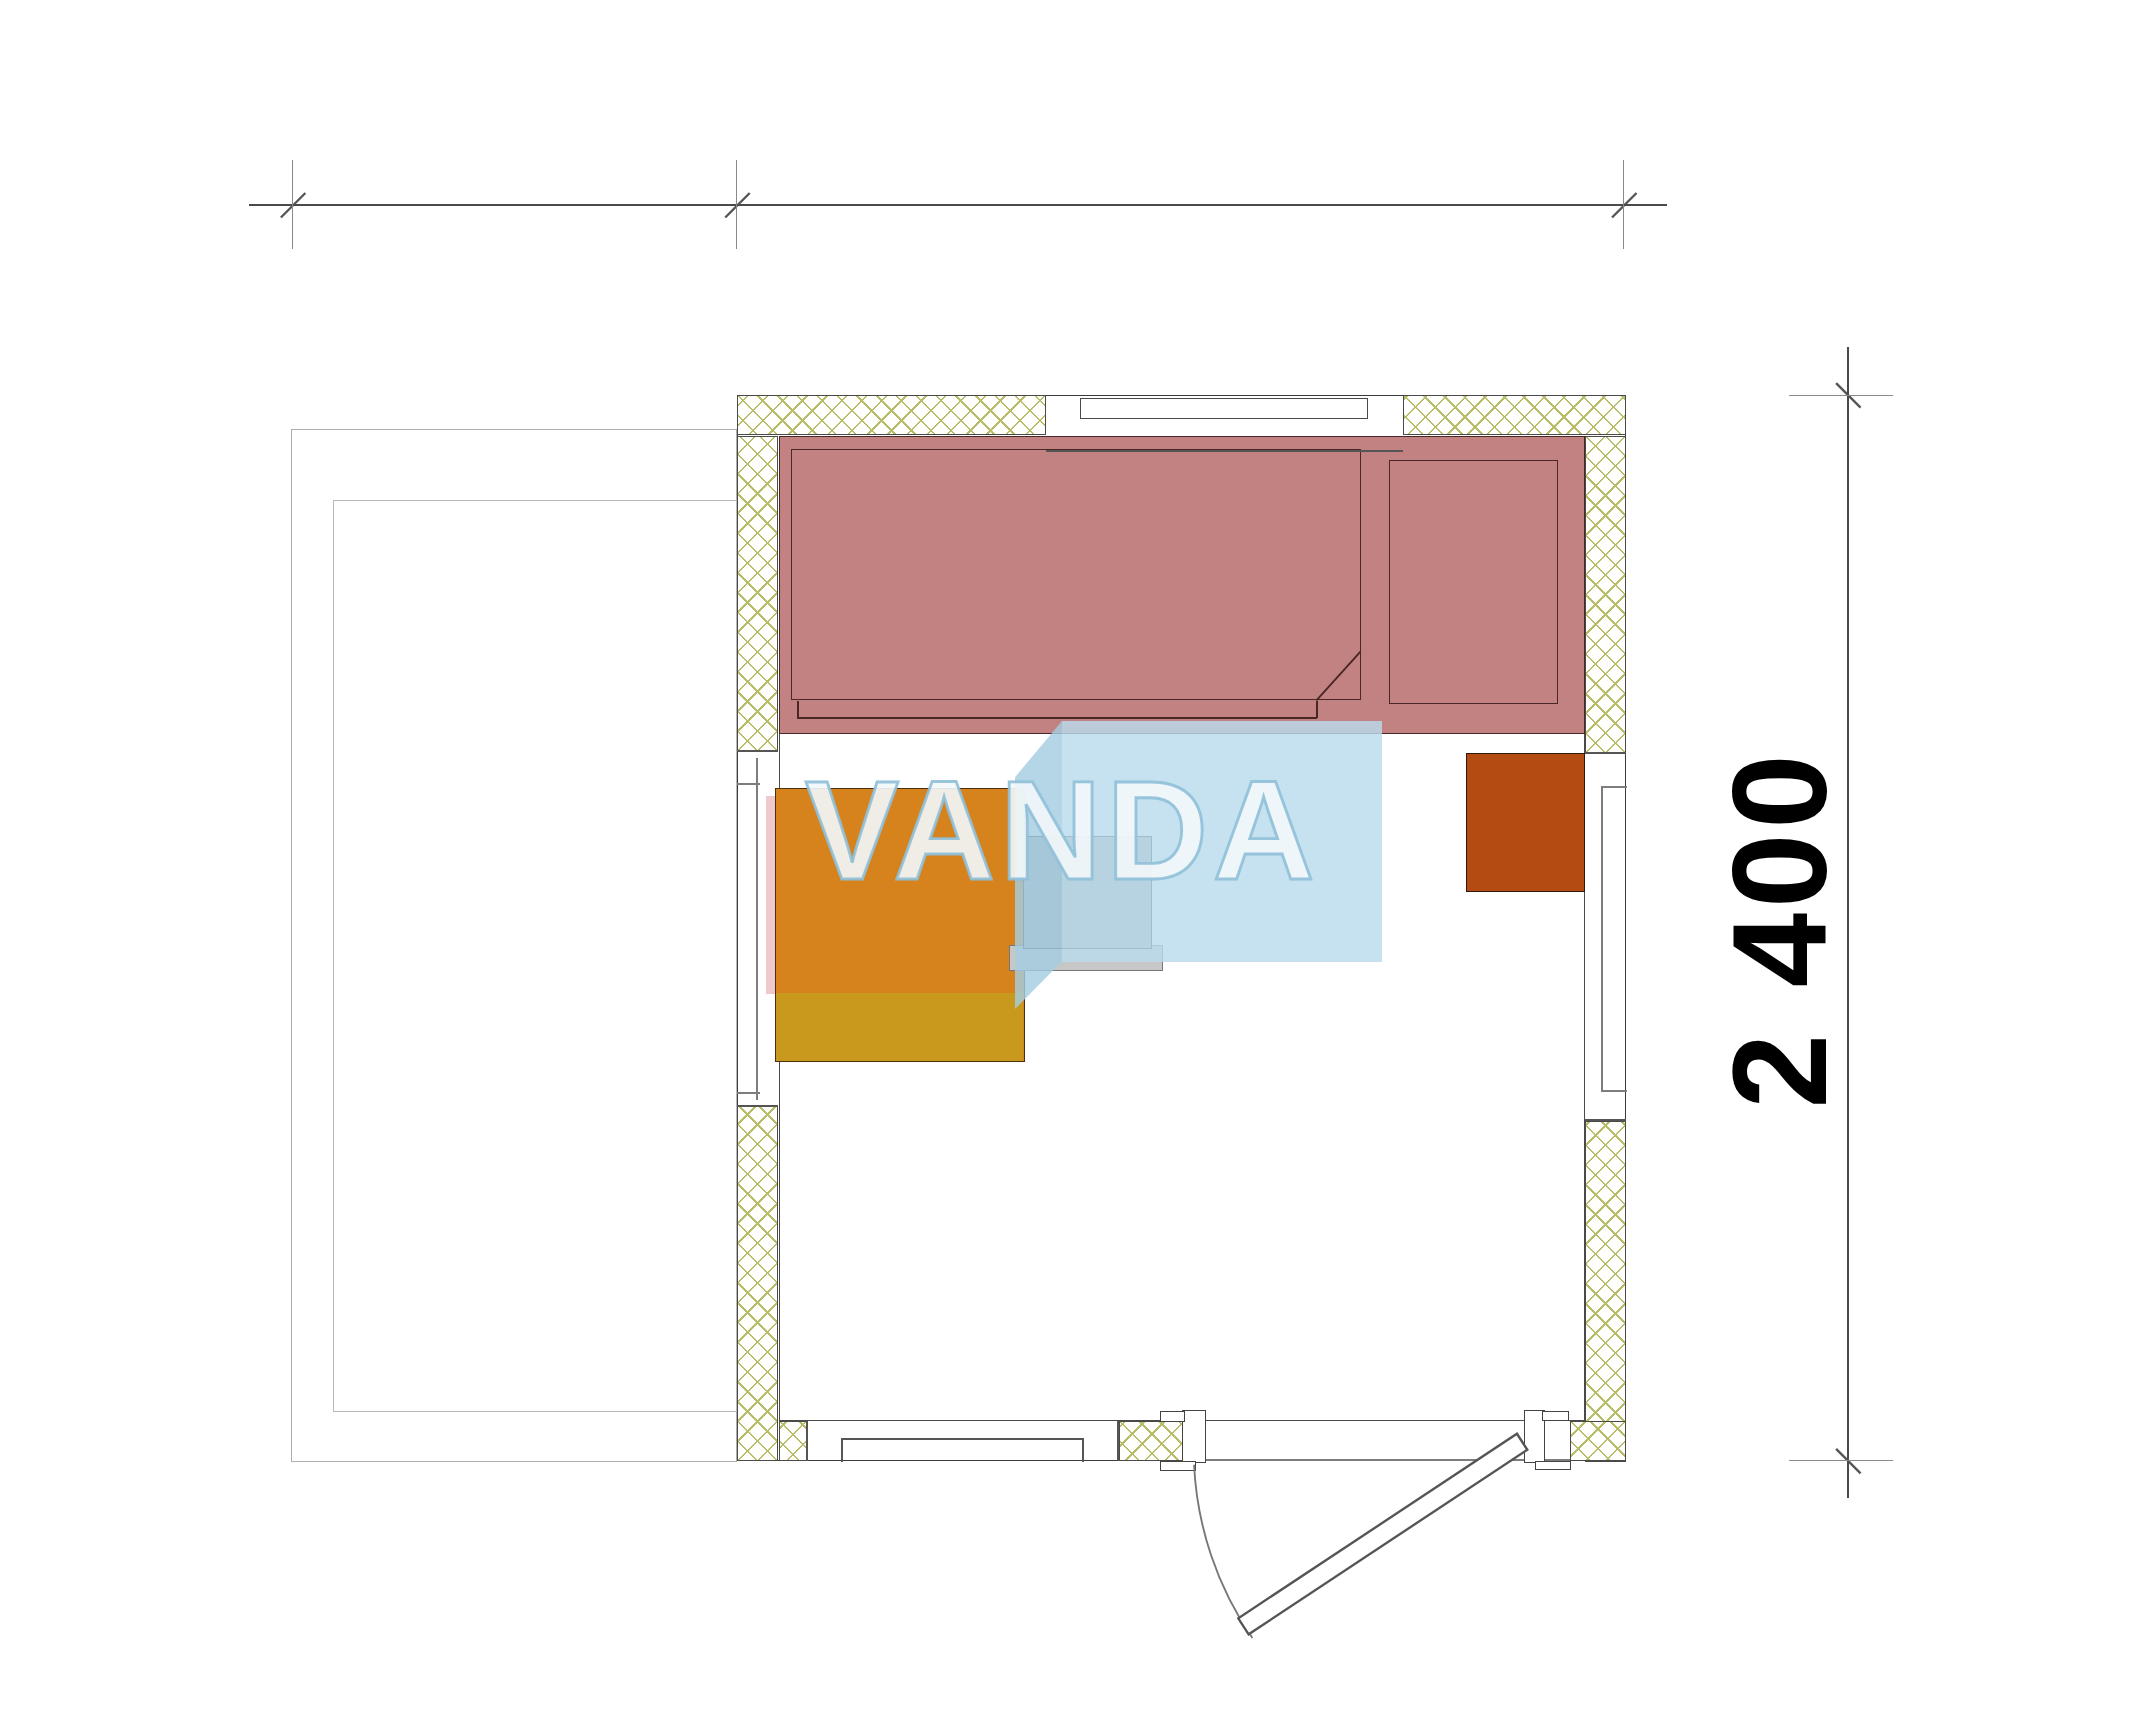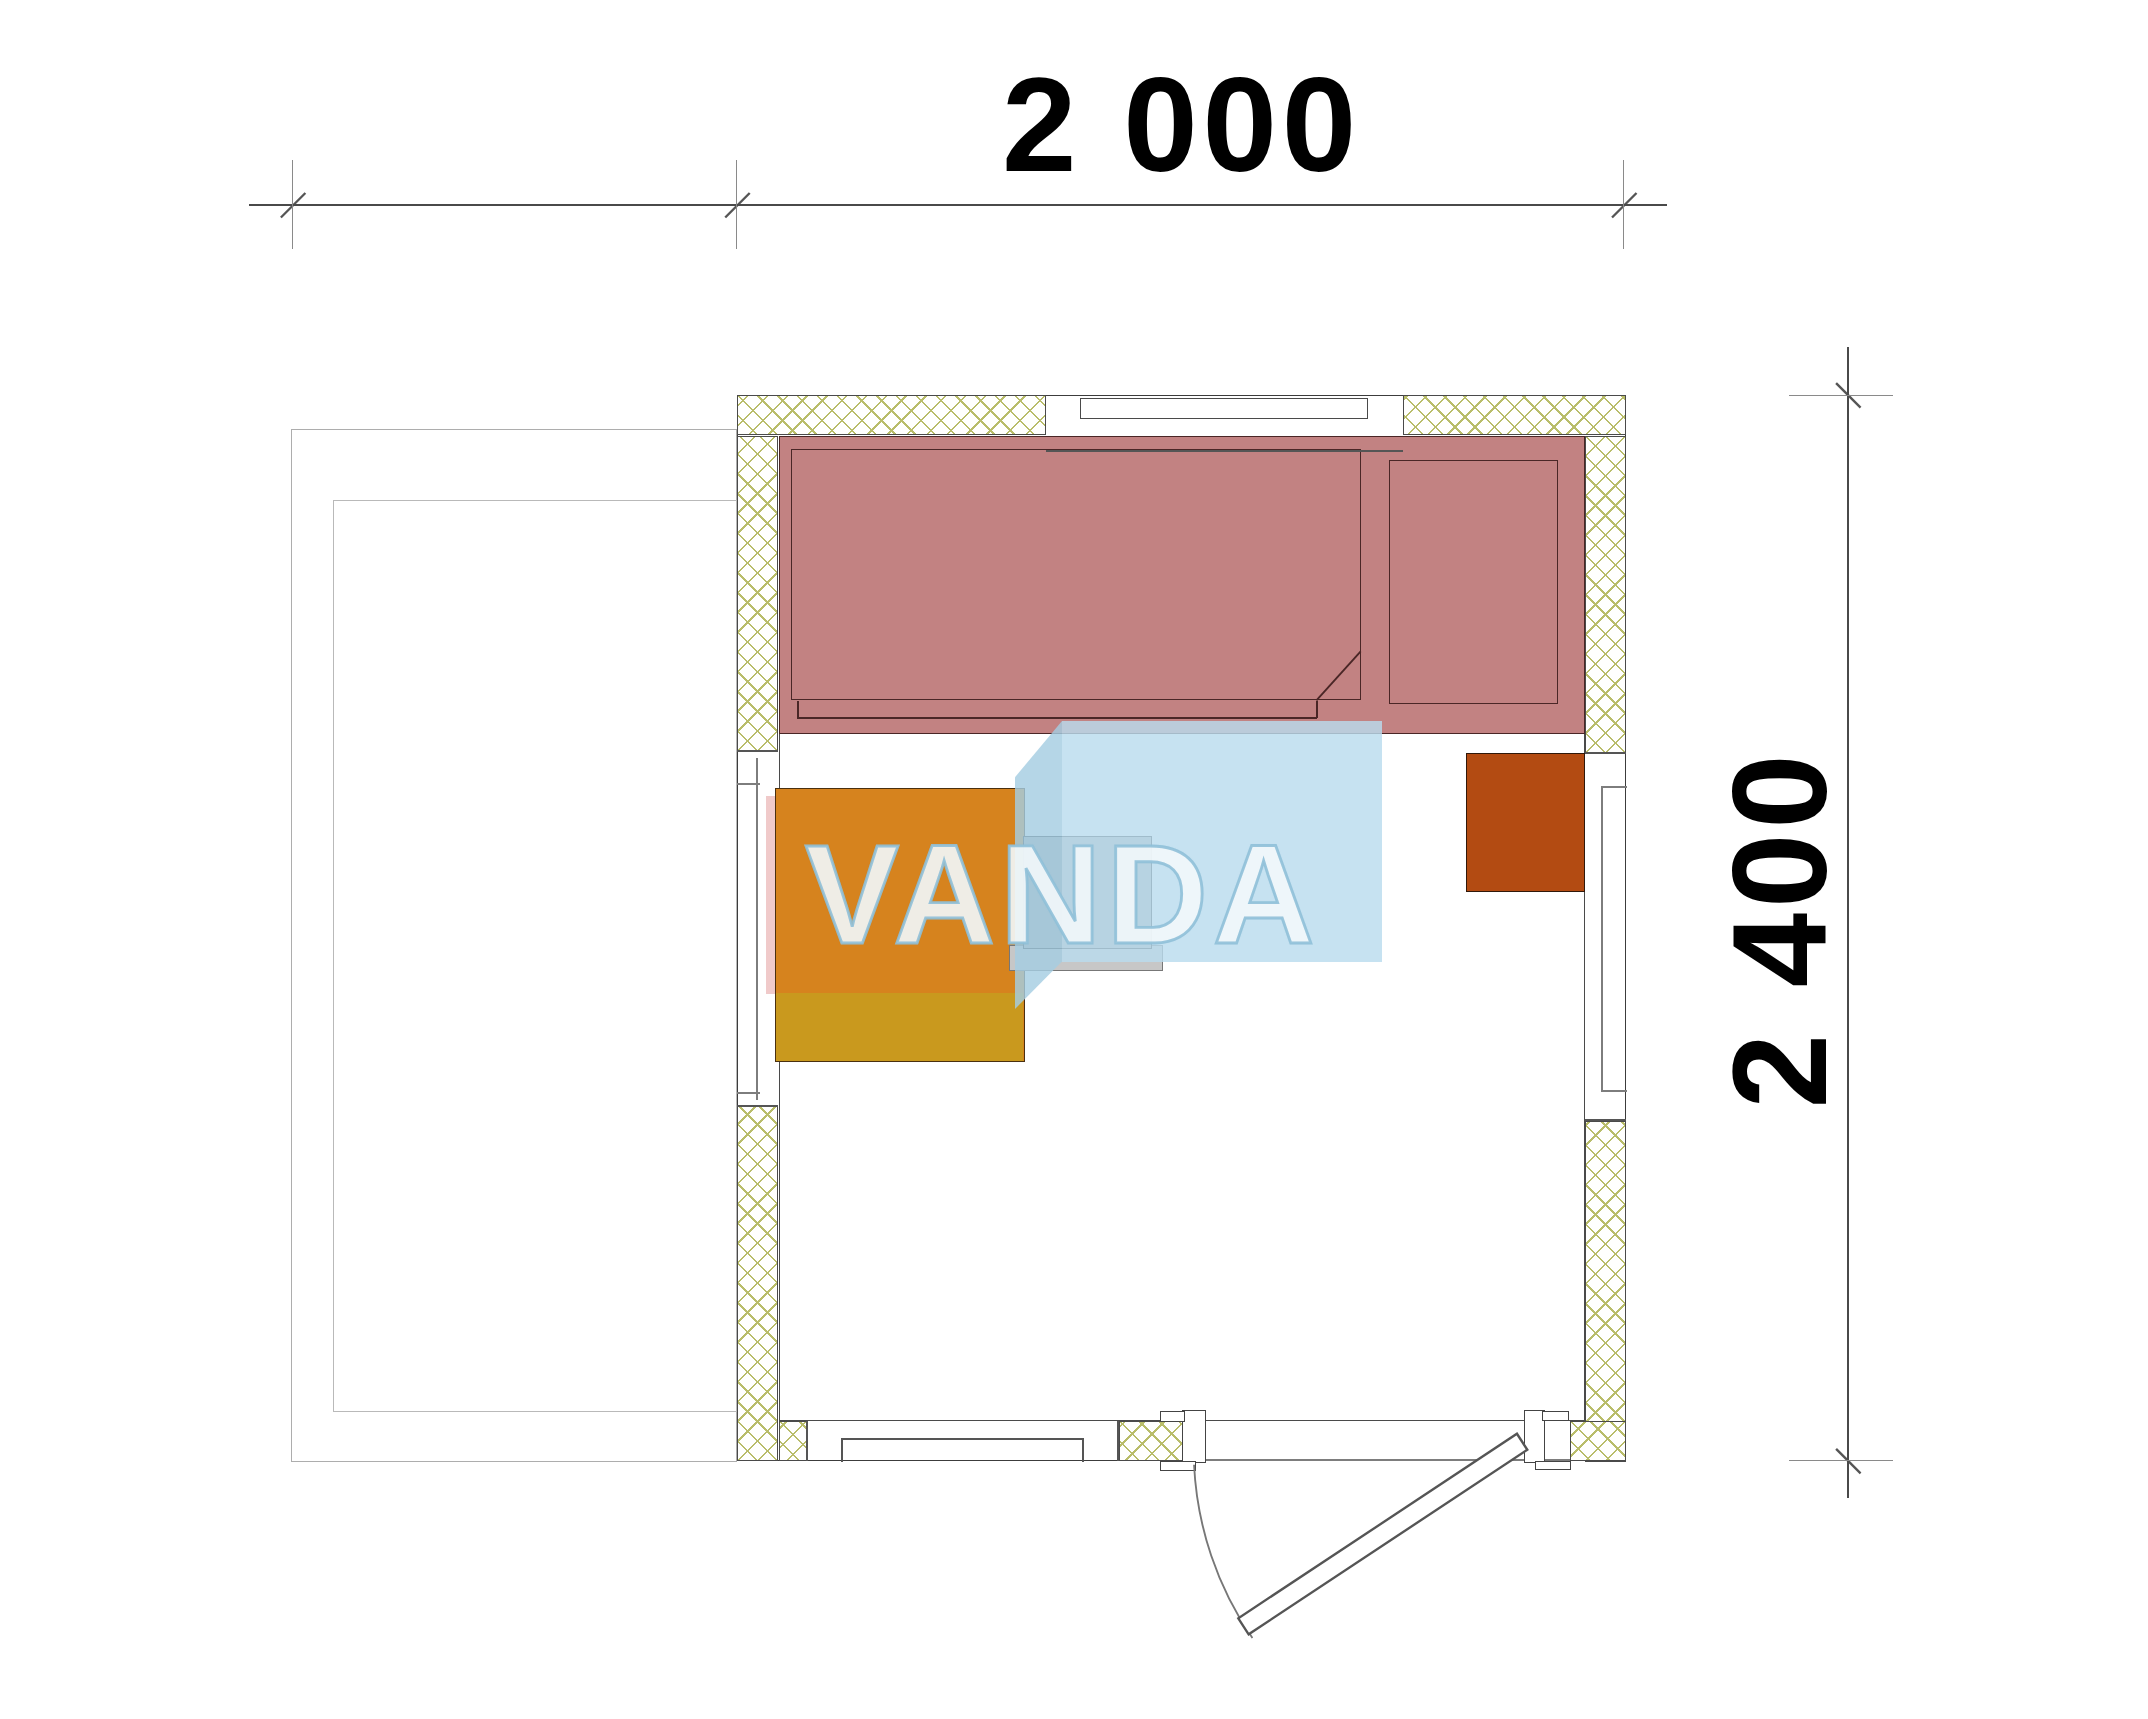--- a/index.html
+++ b/index.html
@@ -119,27 +119,26 @@
 
     <line x1="1950" y1="407" x2="1976" y2="433" stroke="#555" stroke-width="2.5"></line>
     <line x1="1950" y1="1539" x2="1976" y2="1565" stroke="#555" stroke-width="2.5"></line>
 
     <path d="M 1268 1556 A 355 355 0 0 0 1330 1740" fill="none" stroke="#777" stroke-width="2"></path>
     <polygon points="1622,1540 1326,1736 1315,1719 1611,1523" fill="#ffffff" stroke="#555" stroke-width="2.5"></polygon>
   </svg>
 
   <div class="abs wm-side" style="left:1015px;top:721px;width:47px;height:288px;"></div>
   <div class="abs wm-front" style="left:1062px;top:721px;width:320px;height:241px;"></div>
-  <div class="abs wm-text" style="left:805px;top:824px;">VANDA</div>
+  <div class="abs wm-text" style="left:805px;top:760px;">VANDA</div>
 
   <div class="abs dim-line" style="left:249px;top:204px;width:1418px;height:1.9px;"></div>
   <div class="abs ext-line" style="left:292px;top:160px;width:1.4px;height:89px;"></div>
   <div class="abs ext-line" style="left:736px;top:160px;width:1.4px;height:89px;"></div>
   <div class="abs ext-line" style="left:1623px;top:160px;width:1.4px;height:89px;"></div>
-  <div class="abs dim-label" style="left:737px;top:58px;width:889px;">2 000</div>
 
   <div class="abs dim-line" style="left:1847px;top:347px;width:1.9px;height:1151px;"></div>
   <div class="abs ext-line" style="left:1789px;top:395px;width:104px;height:1.4px;"></div>
   <div class="abs ext-line" style="left:1789px;top:1460px;width:104px;height:1.4px;"></div>
   <div class="abs dim-label dim-label-v" style="left:1247px;top:862px;width:1066px;">2 400</div>
 
 </div>
 
 
 </body></html>

